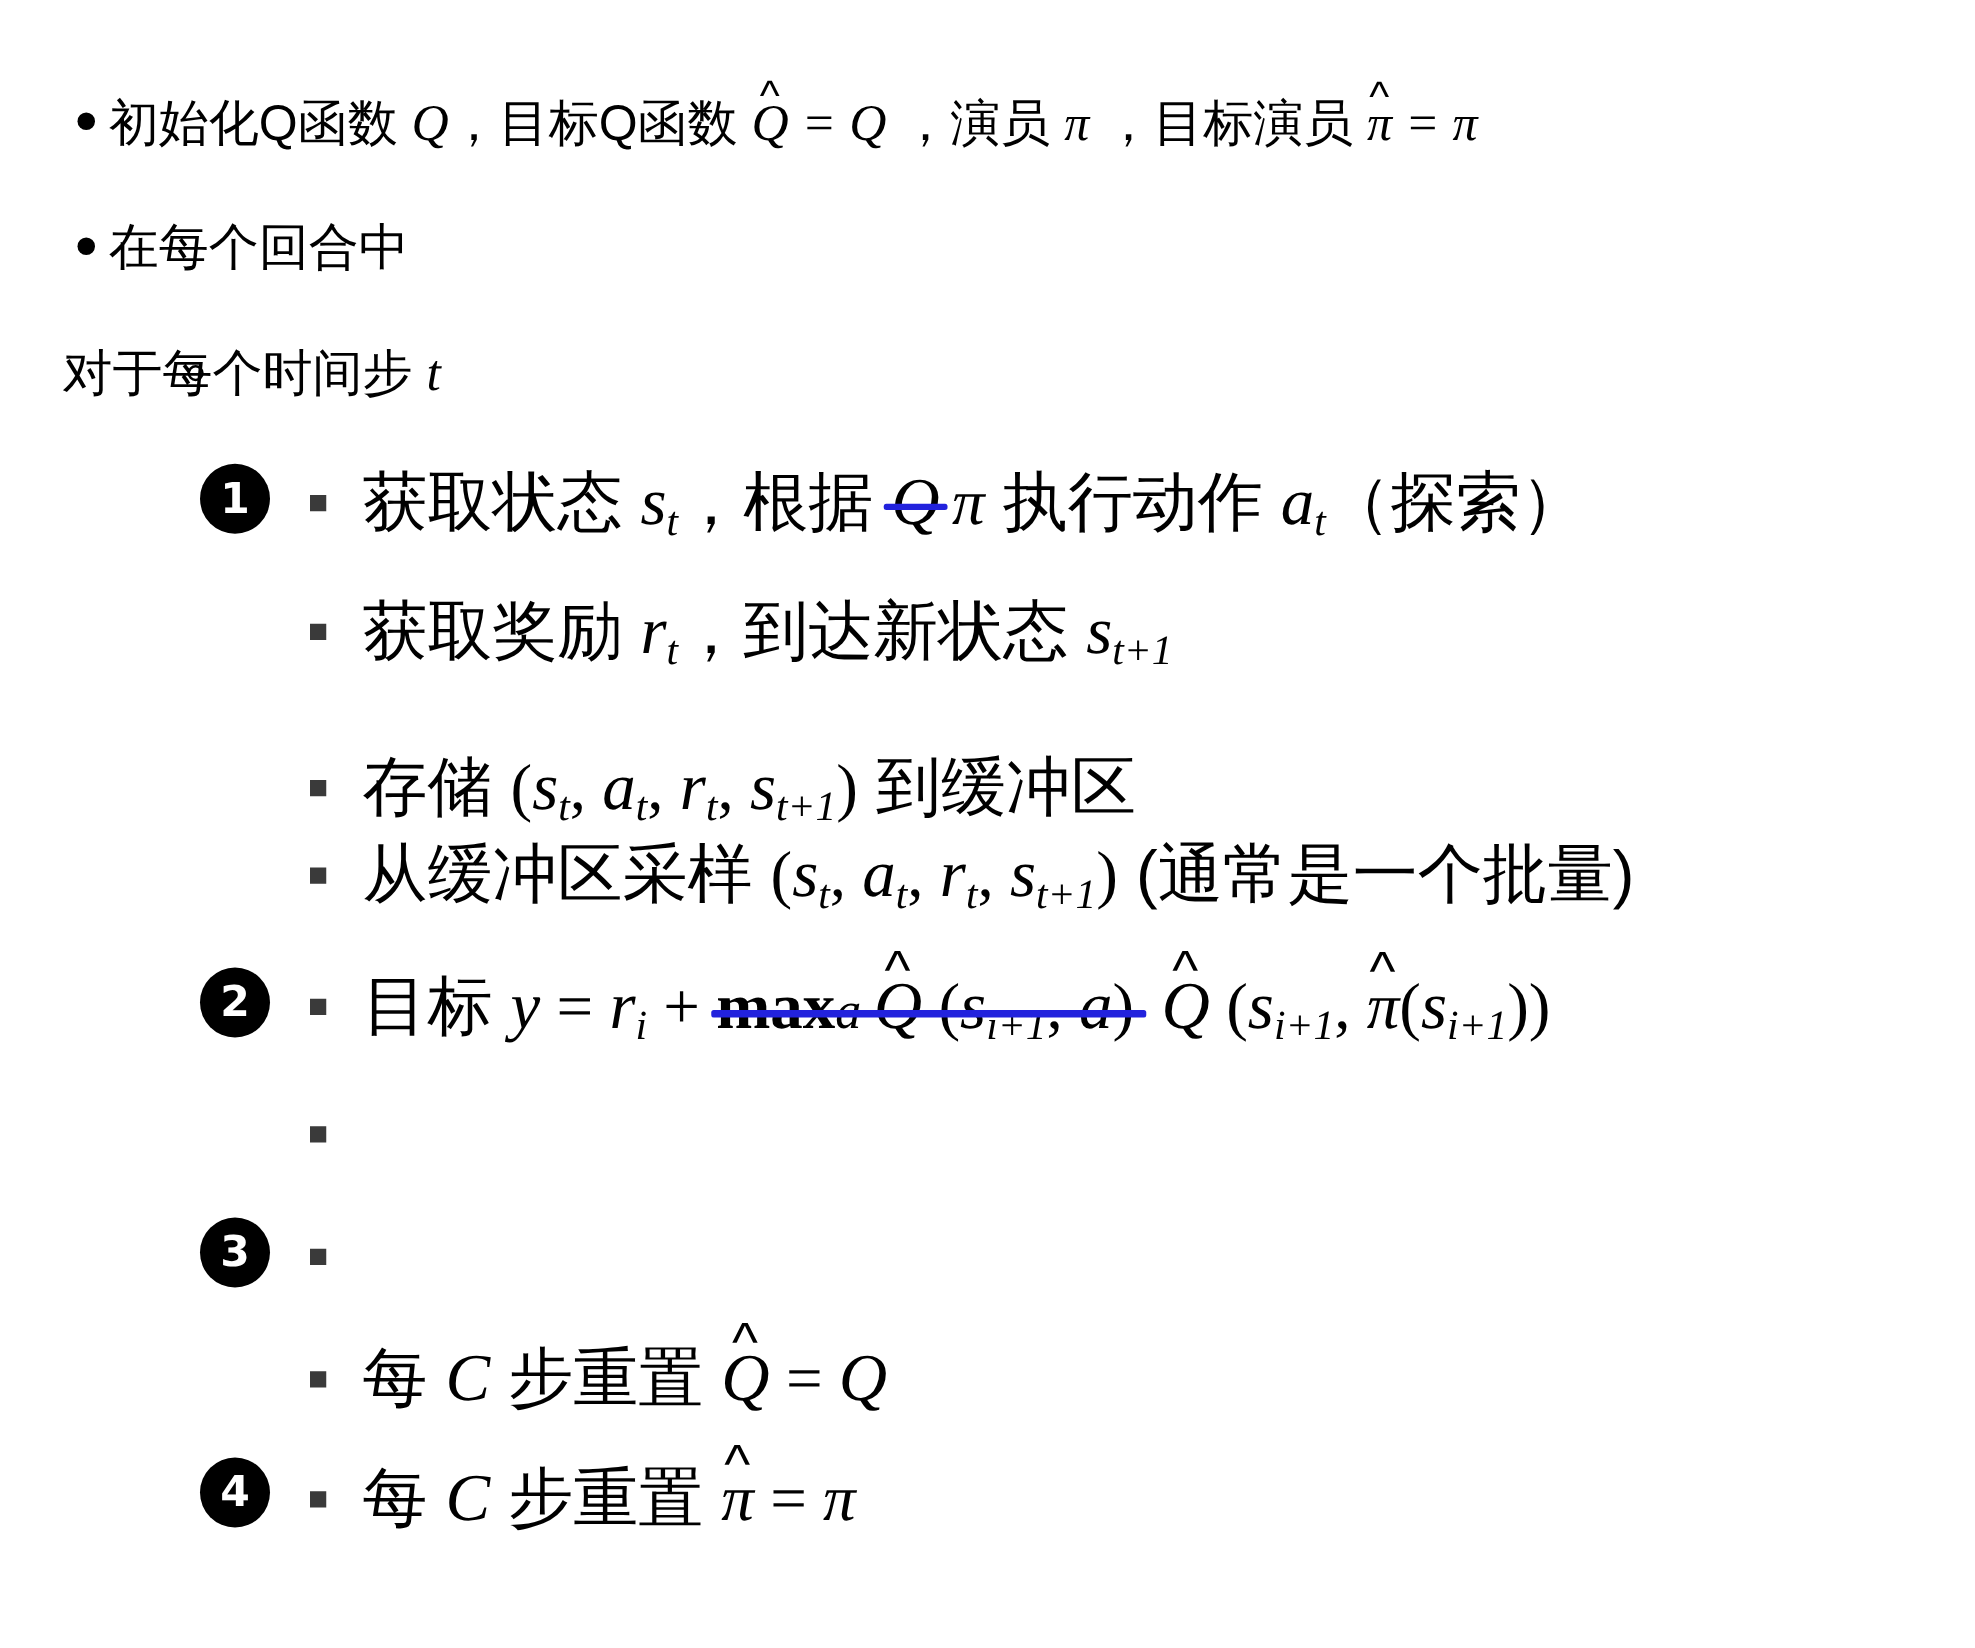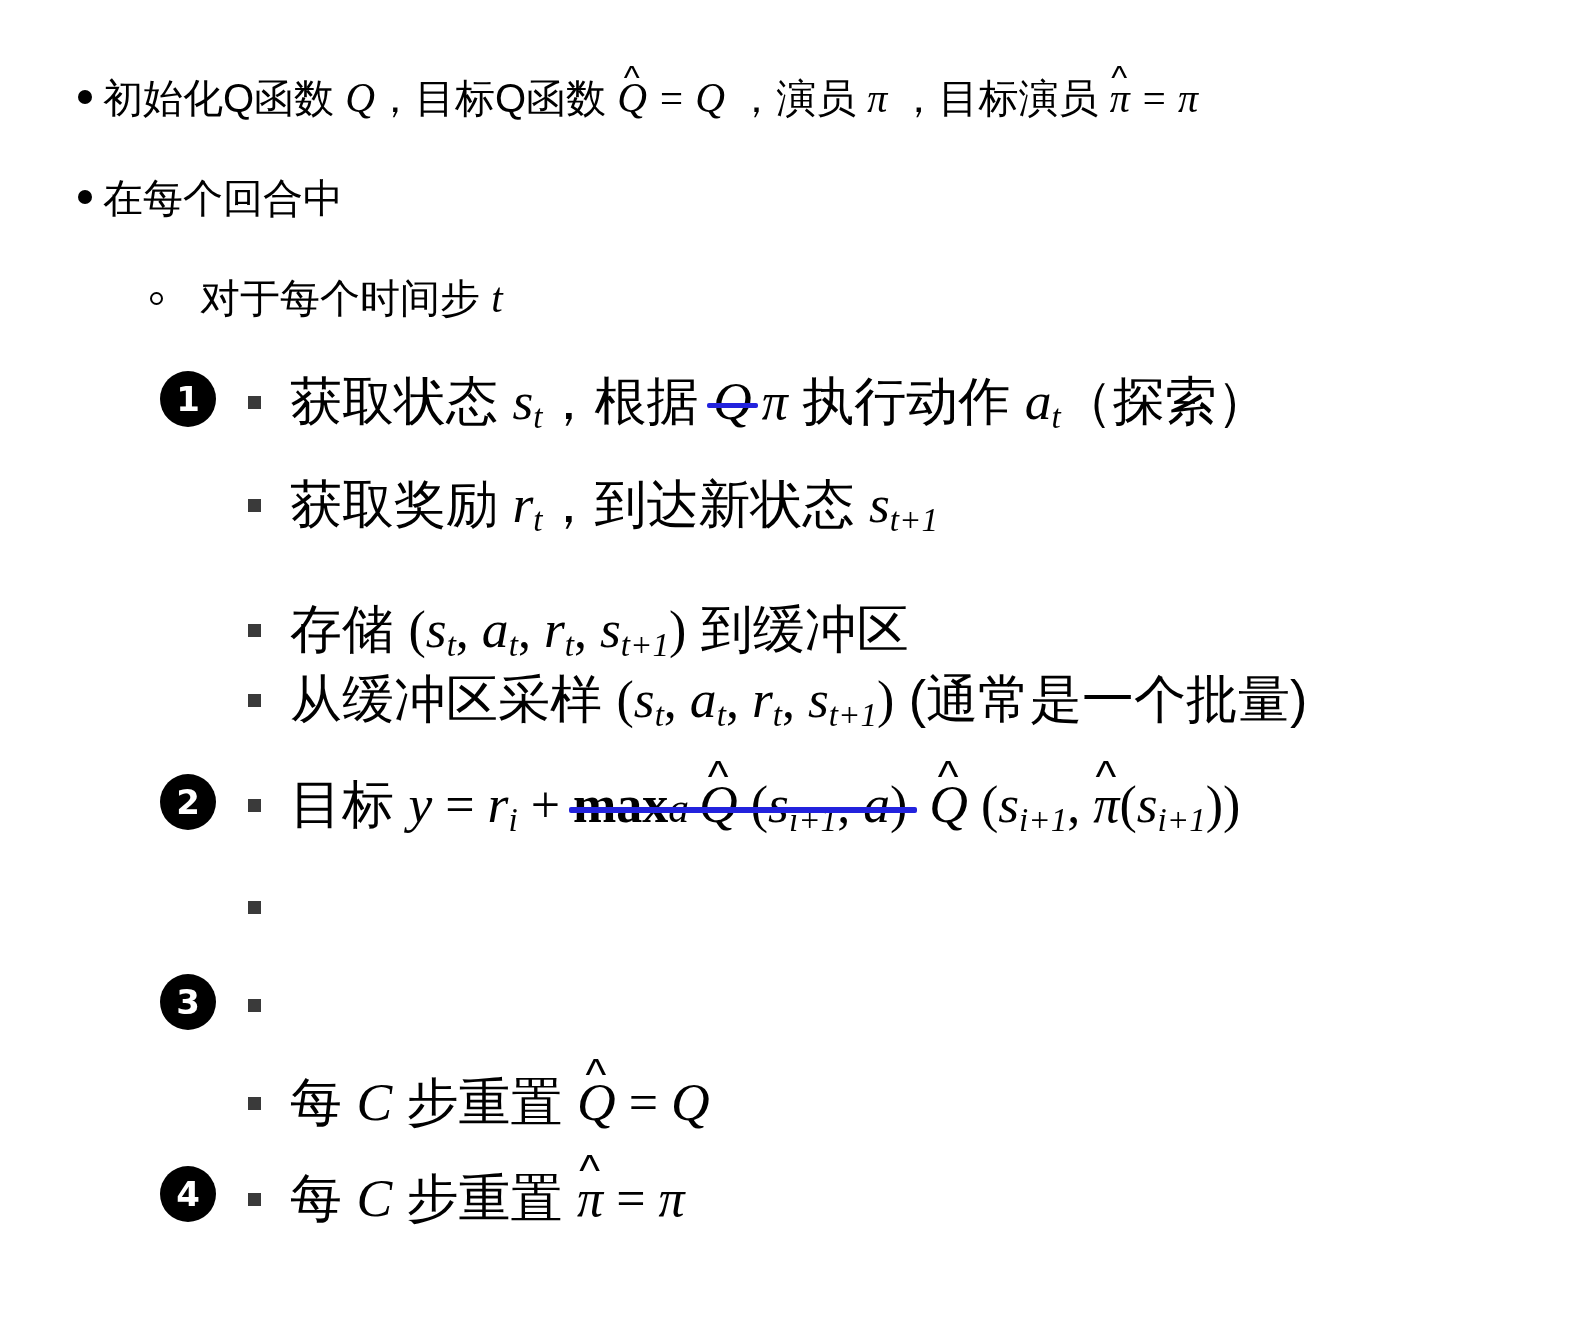--- a/index.html
+++ b/index.html
@@ -53,41 +53,40 @@
     font-style: normal;
     font-size: 0.85em;
     line-height: 1;
   }
 
   
   .lvl1 {
     position: relative;
     display: flex;
     align-items: flex-start;
-    margin: 0 0 0 16px;
+    margin: 0 0 0 0;
     padding-left: 39px;
     font-size: 40px;
     line-height: 1.0;
   }
   .lvl1 .bullet {
     position: absolute;
     left: 62px;
     top: 0.30em;
     width: 14px;
     height: 14px;
     border-radius: 50%;
     background: #000;
   }
   .lvl1 .text {
     padding-left: 48px;
   }
 
   .lvl2 {
     position: relative;
-    padding-left: 150px;
     font-size: 40px;
     line-height: 1.0;
   }
   .lvl2 .bullet {
     position: absolute;
     left: 150px;
     top: 0.34em;
     width: 13px;
     height: 13px;
     border-radius: 50%;

